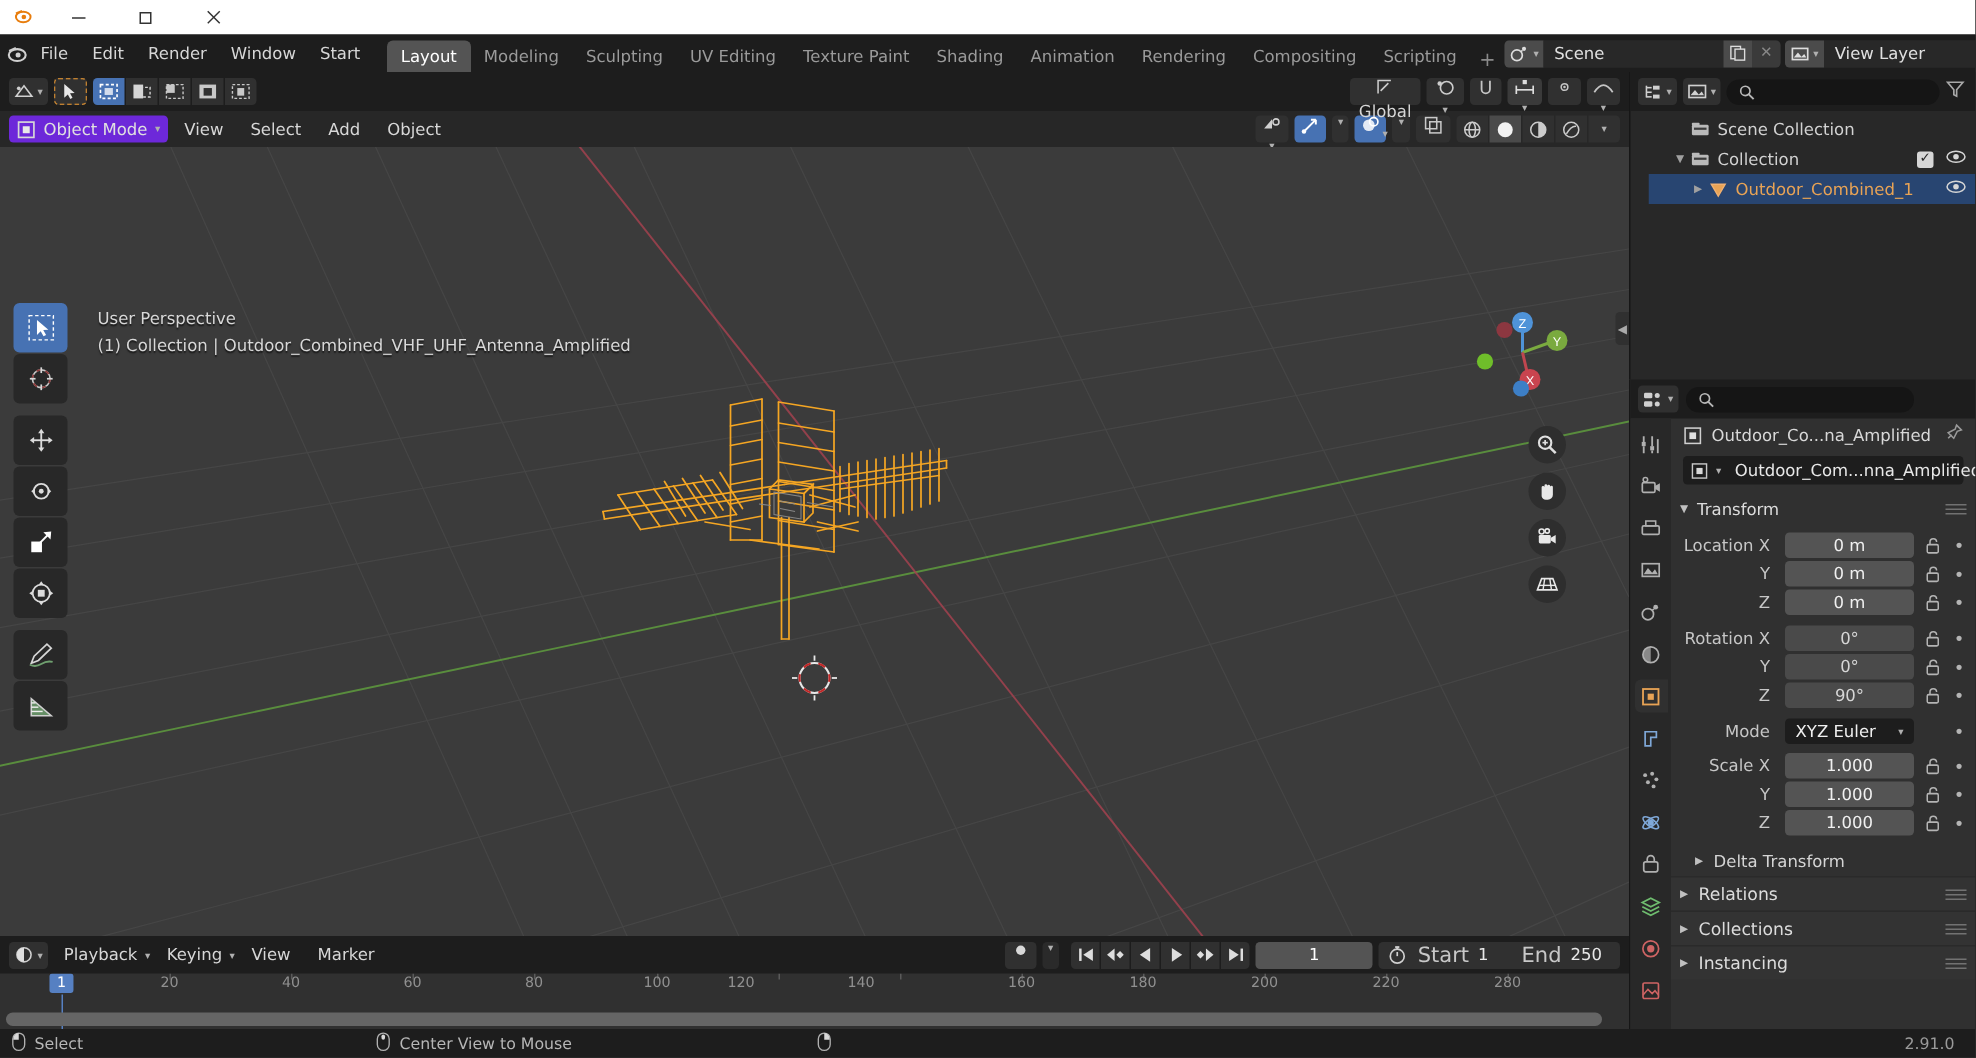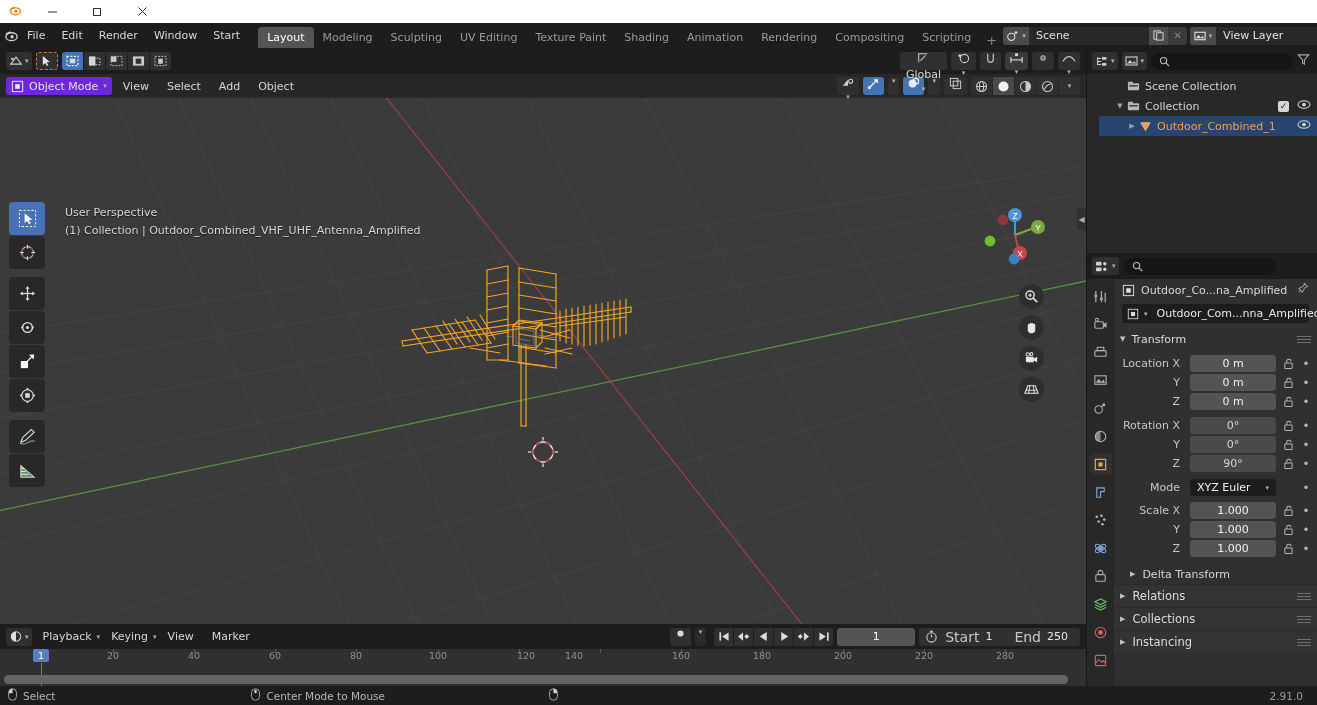--- a/index.html
+++ b/index.html
@@ -760,21 +760,21 @@
             <div class="tick" style="left:113px">20</div>
           <div class="tick-mark" style="left:194px"></div>
             <div class="tick" style="left:194px">40</div>
           <div class="tick-mark" style="left:275px"></div>
             <div class="tick" style="left:275px">60</div>
           <div class="tick-mark" style="left:356px"></div>
             <div class="tick" style="left:356px">80</div>
           <div class="tick-mark" style="left:438px"></div>
             <div class="tick" style="left:438px">100</div>
           <div class="tick-mark" style="left:519px"></div>
-            <div class="tick" style="left:526px">120</div>
+            <div class="tick" style="left:494px">120</div>
           <div class="tick-mark" style="left:600px"></div>
             <div class="tick" style="left:574px">140</div>
           <div class="tick-mark" style="left:681px"></div>
             <div class="tick" style="left:681px">160</div>
           <div class="tick-mark" style="left:762px"></div>
             <div class="tick" style="left:762px">180</div>
           <div class="tick-mark" style="left:843px"></div>
             <div class="tick" style="left:843px">200</div>
           <div class="tick-mark" style="left:924px"></div>
             <div class="tick" style="left:924px">220</div>
@@ -1202,21 +1202,21 @@
       </span>
       <span>Select</span>
     </div>
     <div class="sb-item" style="margin-left:196px">
       <span>
         <svg width="9" height="13" viewBox="0 0 10 14">
             <rect x="0.6" y="0.6" width="8.8" height="12.8" rx="4.4" fill="none" stroke="#b0b0b0" stroke-width="1"></rect>
             <rect x="3.7" y="1.6" width="2.6" height="4" rx="1.3" fill="#d8d8d8"></rect>
           </svg>
       </span>
-      <span>Center Mode to Mouse</span>
+      <span>Center View to Mouse</span>
     </div>
     <div class="sb-item" style="margin-left:164px">
       <span>
         <svg width="9" height="13" viewBox="0 0 10 14">
             <rect x="0.6" y="0.6" width="8.8" height="12.8" rx="4.4" fill="none" stroke="#b0b0b0" stroke-width="1"></rect>
             <path d="M9 5.5 L9 5 a4 4 0 0 0 -4 -4.4 L5 5.5 Z" fill="#d8d8d8"></path>
           </svg>
       </span>
       <span></span>
     </div>

